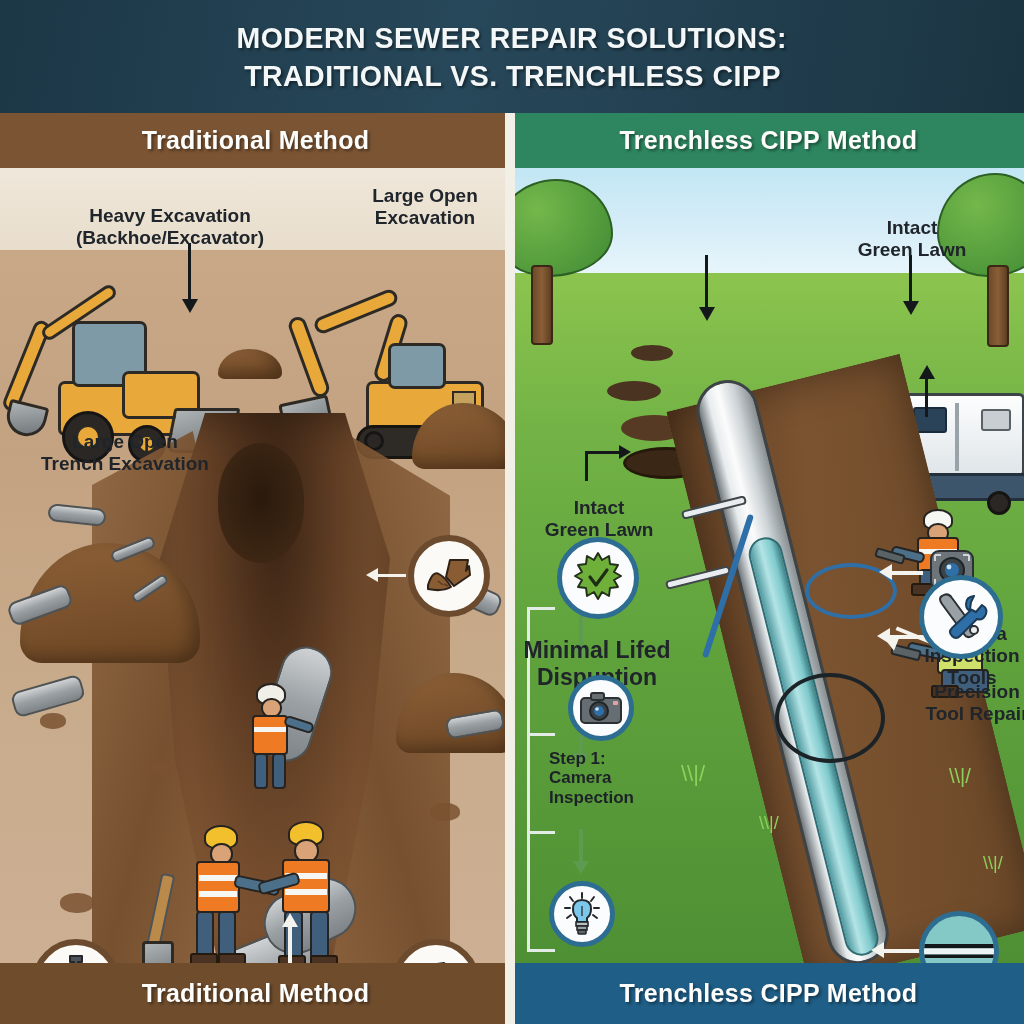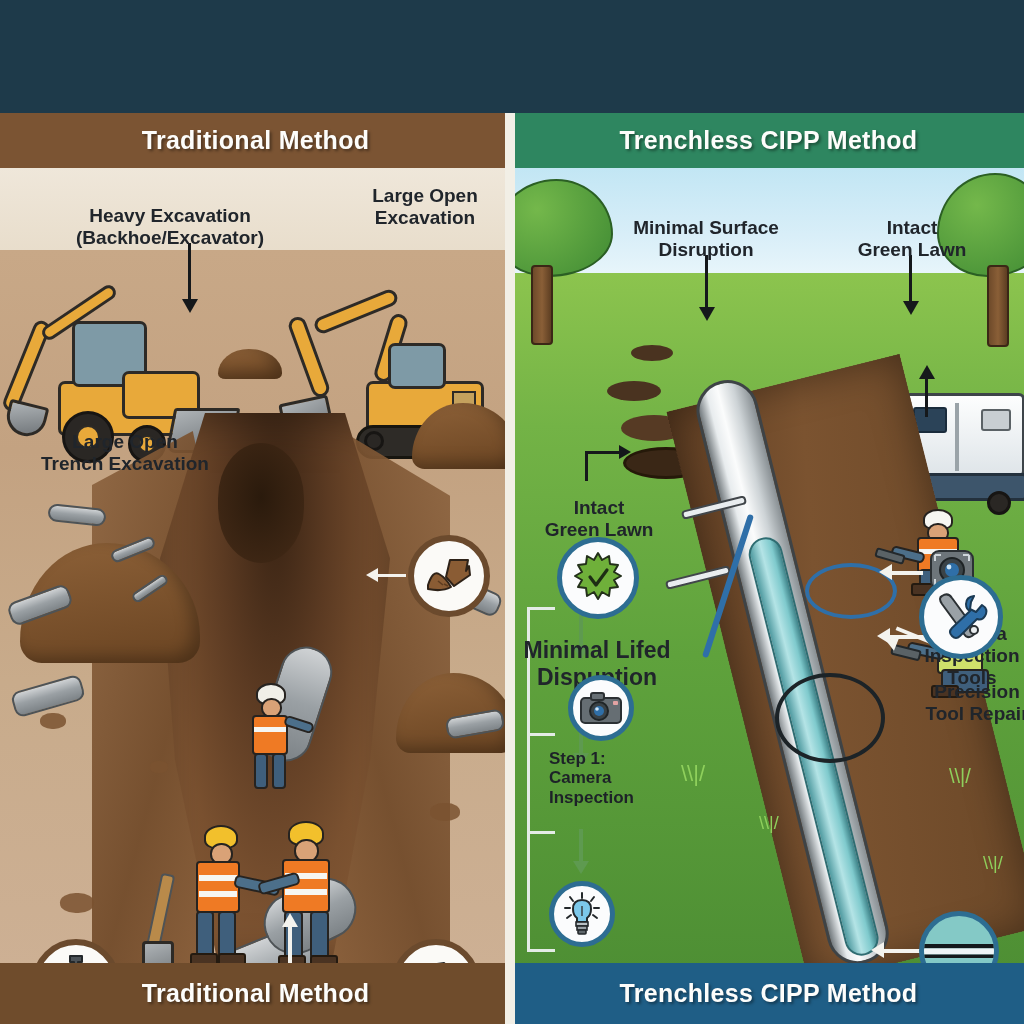--- a/index.html
+++ b/index.html
@@ -185,20 +185,24 @@
     display:flex; align-items:center; justify-content:center;
   }
   .step-text { font-size:17px; font-weight:bold; color:#1d2228; line-height:1.14; }
   .step-conn { position:absolute; z-index:23; }
 </style>
 </head>
 <body>
 
 <div id="root">
 
+  <div class="title-band">
+    <div class="title-line">MODERN SEWER REPAIR SOLUTIONS:</div>
+    <div class="title-line">TRADITIONAL VS. TRENCHLESS CIPP</div>
+  </div>
 
   <div class="panel left">
 
     <div class="l-sky"></div>
     <div class="l-ground"></div>
 
     <div class="machine">
       <div class="m-arm" style="left:18px;  top:205px; width:17px; height:96px; transform:rotate(22deg);"></div>
       <div class="m-arm" style="left:36px;  top:192px; width:86px; height:15px; transform:rotate(-34deg);"></div>
       <div class="m-bucket" style="left:6px; top:290px; width:40px; height:33px; border-radius:4px 4px 22px 22px; transform:rotate(14deg);"></div>
@@ -432,22 +436,20 @@
     <div style="position:absolute; left:436px; top:652px; color:#8fd05c; font-size:20px;">\\|/</div>
     <div style="position:absolute; left:470px; top:740px; color:#8fd05c; font-size:18px;">\\|/</div>
 
     <div class="hdr green">
       <span>Trenchless CIPP Method</span>
     </div>
     <div class="ftr blue">
       <span>Trenchless CIPP Method</span>
     </div>
 
-    <div class="lbl ctr" style="left:98px; top:92px; width:190px; font-size:19px; white-space:pre-line;">Minimal Surface
-Disruption</div>
     <div class="arrow">
       <div class="arrow-line" style="left:192px; top:142px; width:3px; height:54px;"></div>
       <div class="arrow-head" style="left:186px; top:194px; border-left:8px solid transparent; border-right:8px solid transparent; border-top:14px solid #15181b;"></div>
     </div>
 
     <div class="lbl ctr" style="left:324px; top:92px; width:150px; font-size:19px; white-space:pre-line;">Intact
 Green Lawn</div>
     <div class="arrow">
       <div class="arrow-line" style="left:396px; top:142px; width:3px; height:48px;"></div>
       <div class="arrow-head" style="left:390px; top:188px; border-left:8px solid transparent; border-right:8px solid transparent; border-top:14px solid #15181b;"></div>

